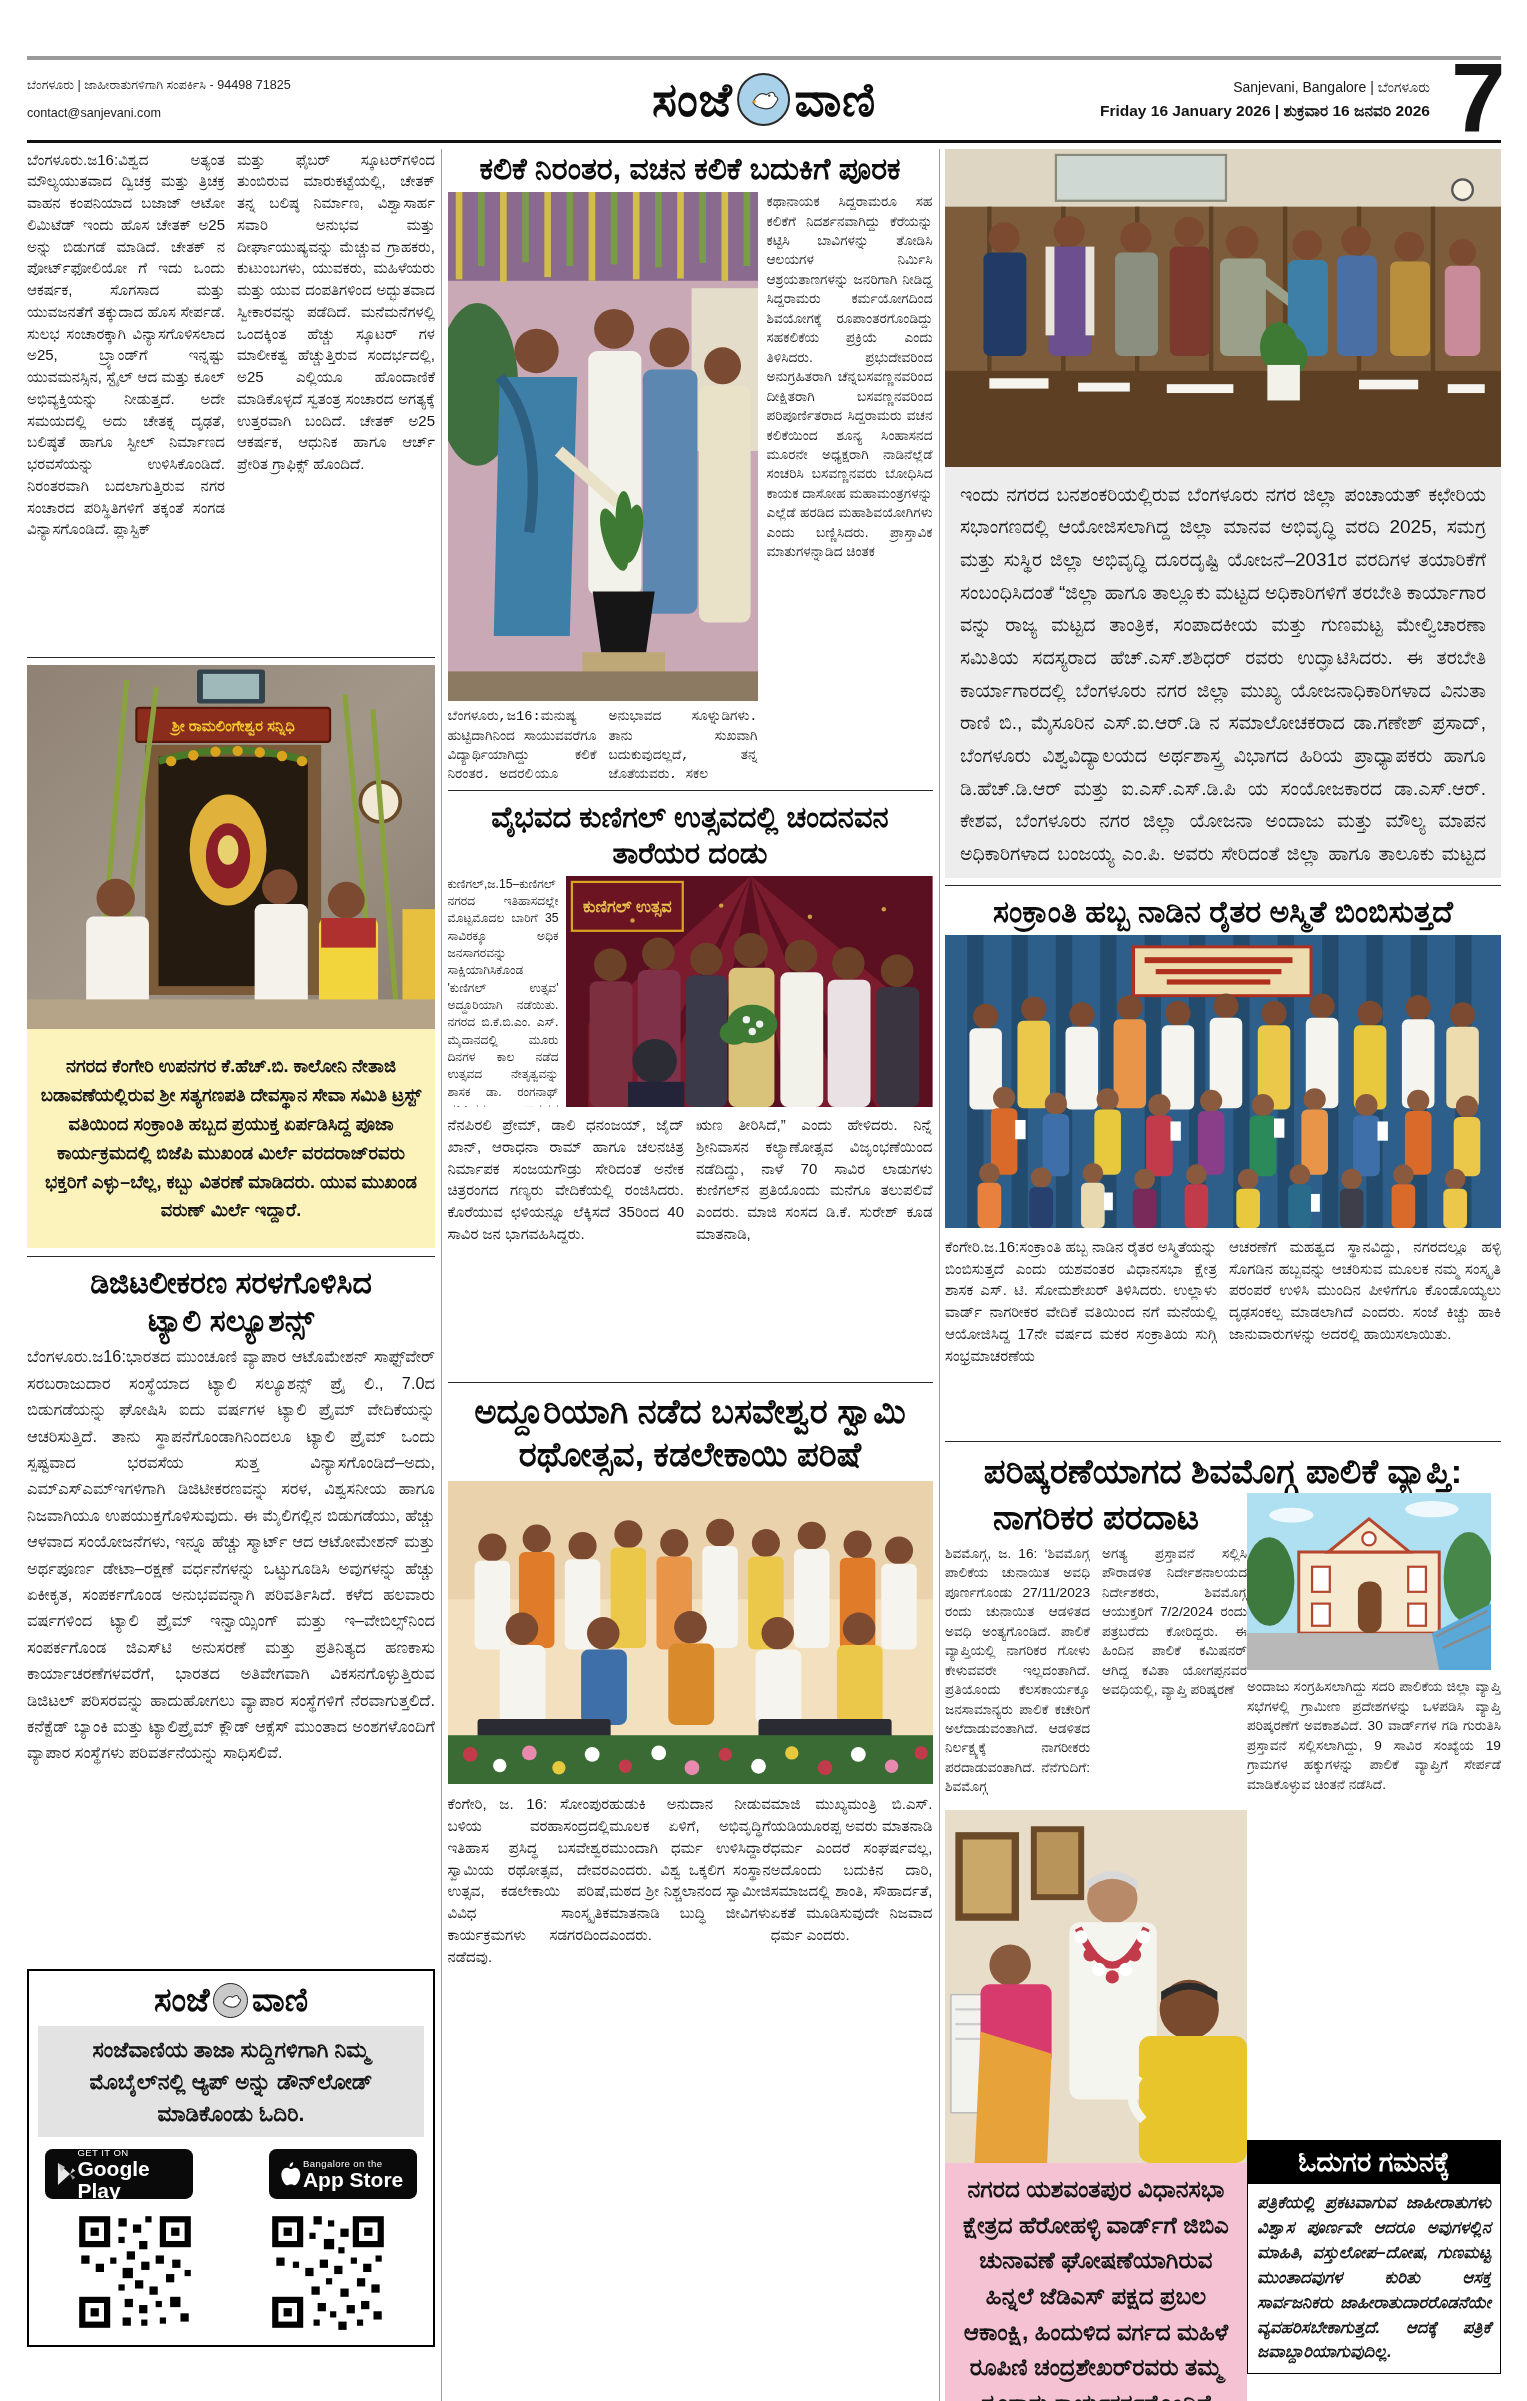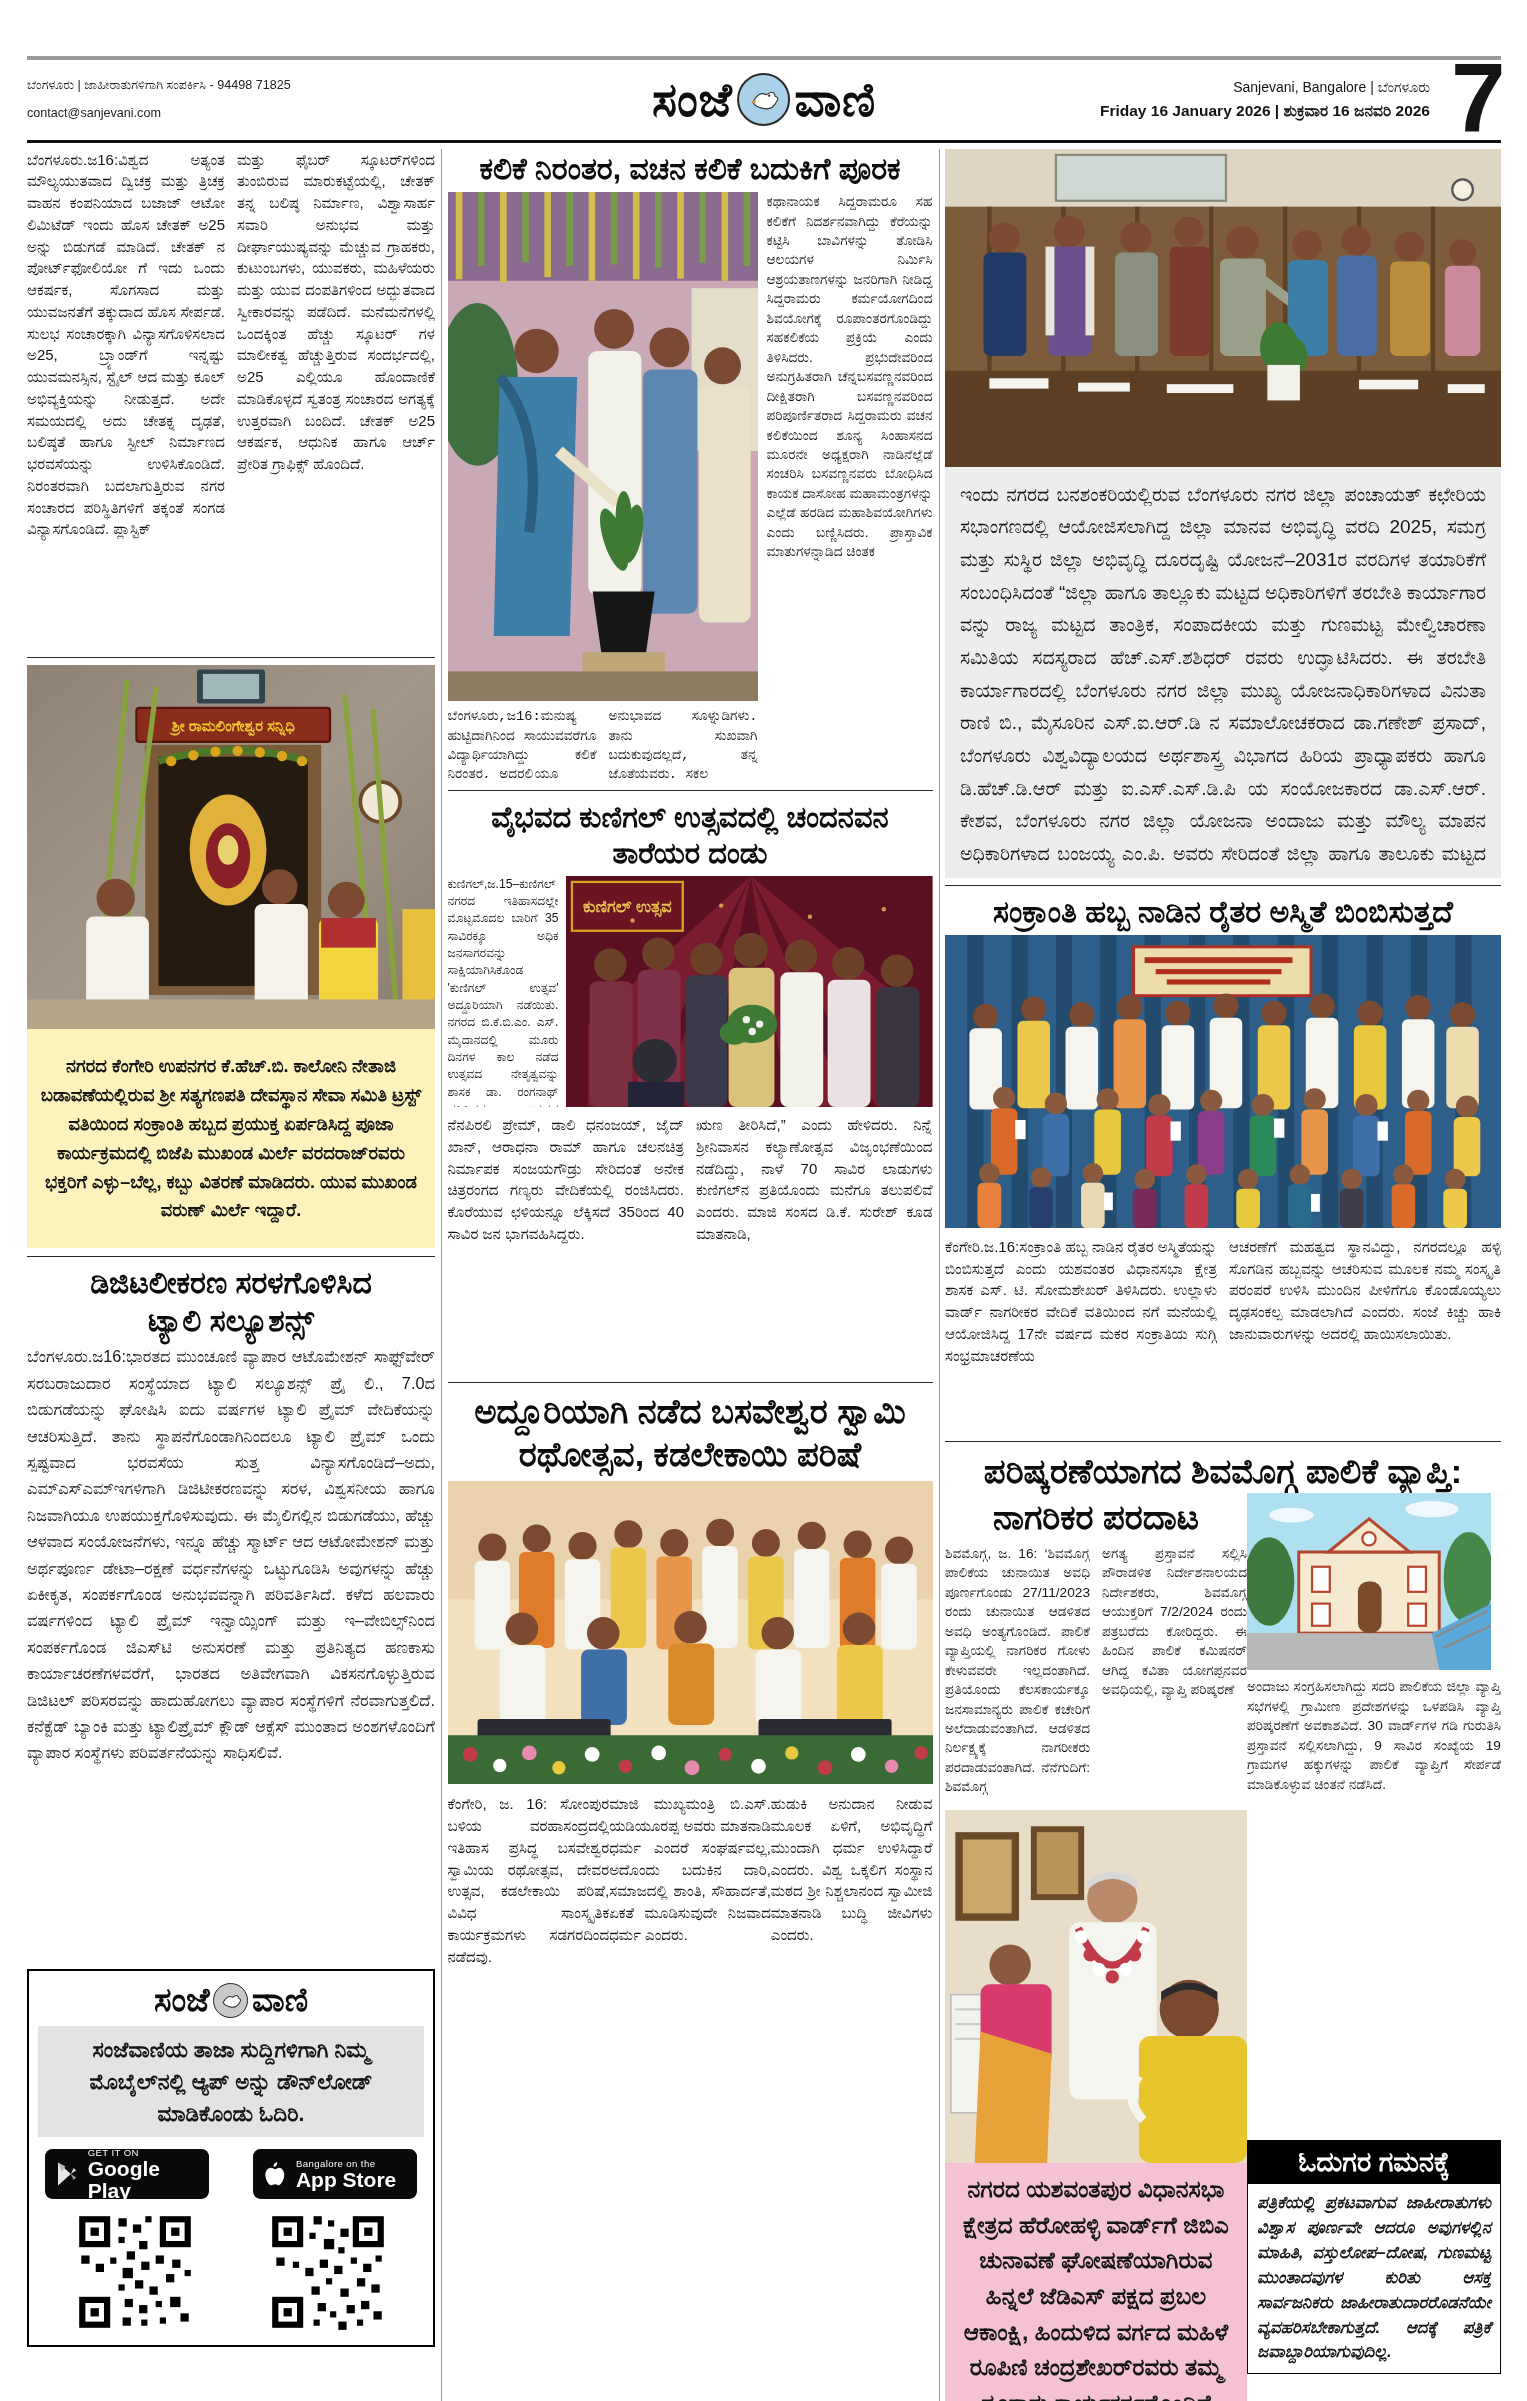--- a/index.html
+++ b/index.html
@@ -36,21 +36,21 @@
   .cap-yellow{background:#fcf2bc;padding:23px 12px;font-size:18px;font-weight:700;line-height:1.6;text-align:center;}
   .cap-gray{background:#ededed;padding:12px 15px;font-size:19px;line-height:1.72;text-align:justify;}
   .cap-pink{background:#f5c2d3;padding:9px 12px;font-size:23px;font-weight:700;line-height:1.55;text-align:center;}
   .photo{display:block;}
   .ad-box{border:2.2px solid #000;padding:7.4px 9px;margin-top:10.3px;}
   .ad-logo-row{display:flex;align-items:center;justify-content:center;gap:3.7px;margin:3px 0 6px;}
   .ad-logo-word{font-size:33px;font-weight:900;color:#0d0d0d;}
   .ad-logo-circle{width:33px;height:33px;border-radius:50%;background:#c9c9c9;border:1.5px solid #222;display:flex;align-items:center;justify-content:center;}
   .ad-text{background:#e3e3e3;font-size:21.4px;font-weight:700;text-align:center;line-height:1.5;padding:7.4px 4.4px;}
   .badges{display:flex;justify-content:space-between;margin:12px 7.4px 4.4px;}
-  .badge{width:164px;height:50px;background:#0a0a0a;border-radius:7.4px;color:#fff;display:flex;align-items:center;gap:9px;padding:0 10.3px;box-sizing:border-box;}
+  .badge{width:148px;height:50px;background:#0a0a0a;border-radius:7.4px;color:#fff;display:flex;align-items:center;padding:0 10.3px;box-sizing:border-box;}
   .badge .bt{font-size:9.6px;letter-spacing:0.4px;}
   .badge .bl{font-size:21px;font-weight:700;line-height:1.05;}
   .qrs{display:flex;justify-content:space-around;margin:10.3px 0 4.4px;}
   .shiv-row{display:flex;gap:0;}
   .shiv-left{width:302px;flex:none;}
   .shiv-right{flex:1;min-width:0;}
   .notice{border:1.5px solid #000;margin-top:10.3px;}
   .notice .nt{background:#000;color:#fff;text-align:center;font-size:27px;font-weight:800;padding:6px 3px;}
   .notice .nb{padding:7.4px 9px;font-size:16.6px;font-weight:700;line-height:1.5;text-align:justify;font-style:italic;}
   .hl-left{text-align:center;}
@@ -479,22 +479,22 @@
             <circle cx="420" cy="386" r="10" fill="#fff"></circle>
             <circle cx="465" cy="368" r="9" fill="#e8c93e"></circle>
             <circle cx="510" cy="388" r="10" fill="#c23b4a"></circle>
             <circle cx="555" cy="370" r="10" fill="#fff"></circle>
             <circle cx="600" cy="386" r="9" fill="#e88ab0"></circle>
             <circle cx="640" cy="368" r="9" fill="#c23b4a"></circle>
           </g>
       </svg>
       <div class="threecol" style="height:548px;margin-top:9px;">
         <div class="body-txt">ಕೆಂಗೇರಿ, ಜ. 16: ಸೋಂಪುರ ಬಳಿಯ ವರಹಾಸಂದ್ರದಲ್ಲಿ ಇತಿಹಾಸ ಪ್ರಸಿದ್ಧ ಬಸವೇಶ್ವರ ಸ್ವಾಮಿಯ ರಥೋತ್ಸವ, ದೇವರ ಉತ್ಸವ, ಕಡಲೇಕಾಯಿ ಪರಿಷೆ, ವಿವಿಧ ಸಾಂಸ್ಕೃತಿಕ ಕಾರ್ಯಕ್ರಮಗಳು ಸಡಗರದಿಂದ ನಡೆದವು.</div>
+        <div class="body-txt">ಹುಡುಕಿ ಅನುದಾನ ನೀಡುವ ಮೂಲಕ ಏಳಿಗೆ, ಅಭಿವೃದ್ಧಿಗೆ ಮುಂದಾಗಿ ಧರ್ಮ ಉಳಿಸಿದ್ದಾರೆ ಎಂದರು. ವಿಶ್ವ ಒಕ್ಕಲಿಗ ಸಂಸ್ಥಾನ ಮಠದ ಶ್ರೀ ನಿಶ್ಚಲಾನಂದ ಸ್ವಾಮೀಜಿ ಮಾತನಾಡಿ ಬುದ್ಧಿ ಜೀವಿಗಳು ಎಂದರು.</div>
         <div class="body-txt">ಮಾಜಿ ಮುಖ್ಯಮಂತ್ರಿ ಬಿ.ಎಸ್. ಯಡಿಯೂರಪ್ಪ ಅವರು ಮಾತನಾಡಿ ಧರ್ಮ ಎಂದರೆ ಸಂಘರ್ಷವಲ್ಲ, ಅದೊಂದು ಬದುಕಿನ ದಾರಿ, ಸಮಾಜದಲ್ಲಿ ಶಾಂತಿ, ಸೌಹಾರ್ದತೆ, ಏಕತೆ ಮೂಡಿಸುವುದೇ ನಿಜವಾದ ಧರ್ಮ ಎಂದರು.</div>
-        <div class="body-txt">ಹುಡುಕಿ ಅನುದಾನ ನೀಡುವ ಮೂಲಕ ಏಳಿಗೆ, ಅಭಿವೃದ್ಧಿಗೆ ಮುಂದಾಗಿ ಧರ್ಮ ಉಳಿಸಿದ್ದಾರೆ ಎಂದರು. ವಿಶ್ವ ಒಕ್ಕಲಿಗ ಸಂಸ್ಥಾನ ಮಠದ ಶ್ರೀ ನಿಶ್ಚಲಾನಂದ ಸ್ವಾಮೀಜಿ ಮಾತನಾಡಿ ಬುದ್ಧಿ ಜೀವಿಗಳು ಎಂದರು.</div>
       </div>
     </section>
 
     <div class="vr"></div>
 
     <section class="col-right">
       <svg class="photo" width="556" height="318" viewBox="0 0 752 430" preserveAspectRatio="none">
         <rect width="752" height="430" fill="#c9bda9"></rect>
         <rect x="0" y="0" width="752" height="80" fill="#ded6c2"></rect>
         <rect x="150" y="8" width="230" height="62" fill="#cfd8d2" stroke="#8a8a7a" stroke-width="3"></rect>

